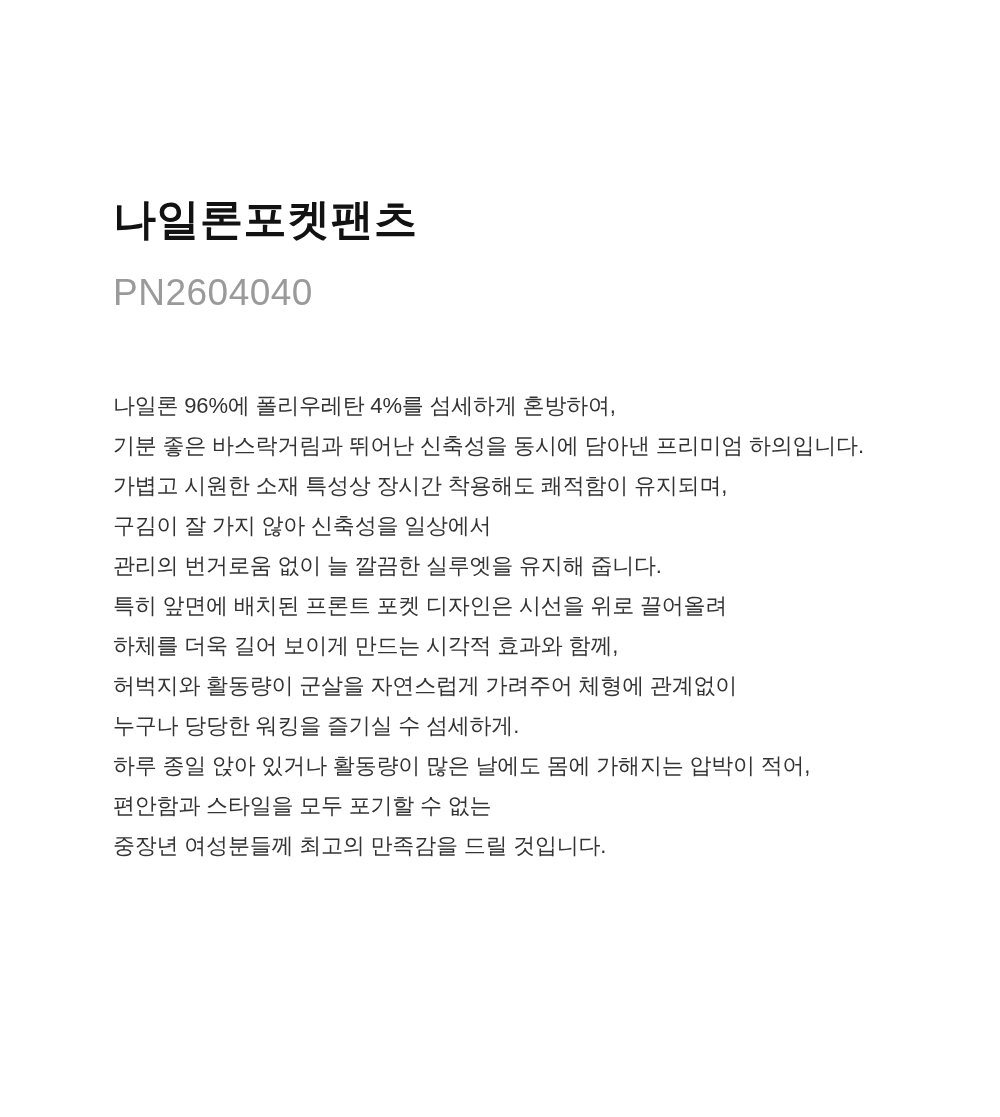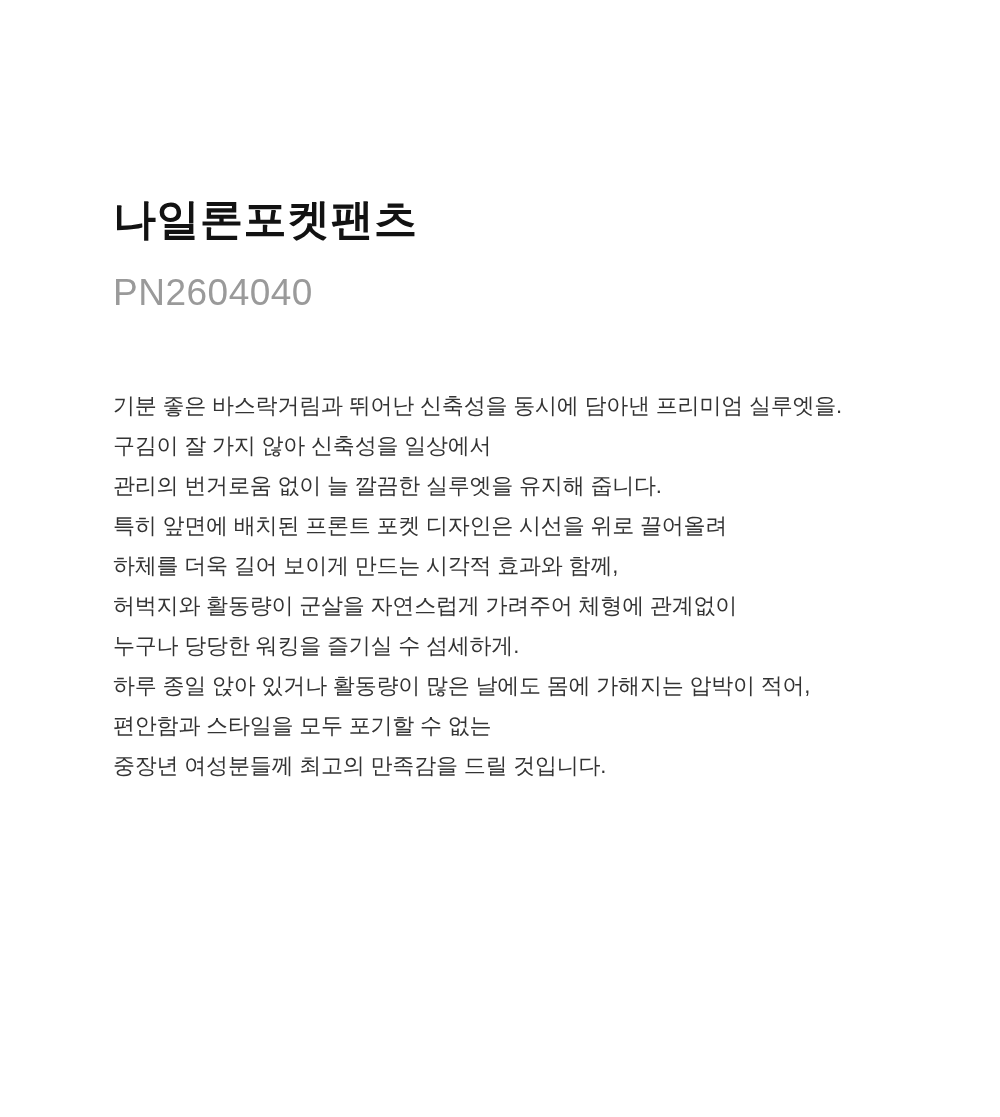--- a/index.html
+++ b/index.html
@@ -44,21 +44,23 @@
   }
 </style>
 </head>
 <body>
 
 <div class="page">
   <div class="content">
     <h1 class="product-title">나일론포켓팬츠</h1>
     <div class="product-code">PN2604040</div>
     <div class="description">
-      <p>기분 좋은 바스락거림과 뛰어난 신축성을 동시에 담아낸 프리미엄 실루엣을.</p>
+      <p>나일론 96%에 폴리우레탄 4%를 섬세하게 혼방하여,</p>
+      <p>기분 좋은 바스락거림과 뛰어난 신축성을 동시에 담아낸 프리미엄 하의입니다.</p>
+      <p>가볍고 시원한 소재 특성상 장시간 착용해도 쾌적함이 유지되며,</p>
       <p>구김이 잘 가지 않아 신축성을 일상에서</p>
       <p>관리의 번거로움 없이 늘 깔끔한 실루엣을 유지해 줍니다.</p>
       <p>특히 앞면에 배치된 프론트 포켓 디자인은 시선을 위로 끌어올려</p>
       <p>하체를 더욱 길어 보이게 만드는 시각적 효과와 함께,</p>
       <p>허벅지와 활동량이 군살을 자연스럽게 가려주어 체형에 관계없이</p>
       <p>누구나 당당한 워킹을 즐기실 수 섬세하게.</p>
       <p>하루 종일 앉아 있거나 활동량이 많은 날에도 몸에 가해지는 압박이 적어,</p>
       <p>편안함과 스타일을 모두 포기할 수 없는</p>
       <p>중장년 여성분들께 최고의 만족감을 드릴 것입니다.</p>
     </div>

